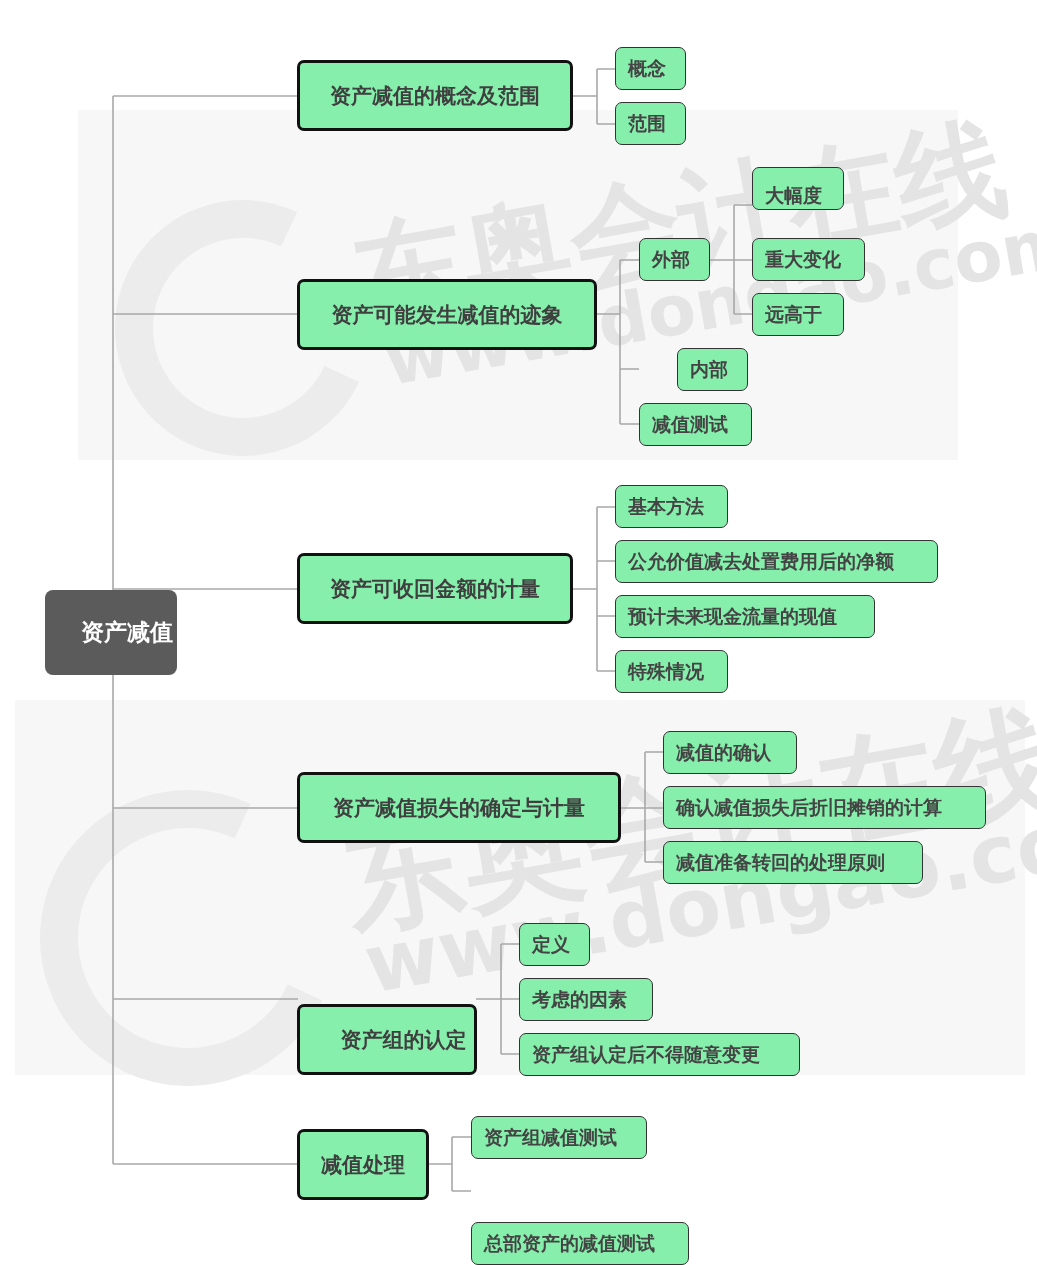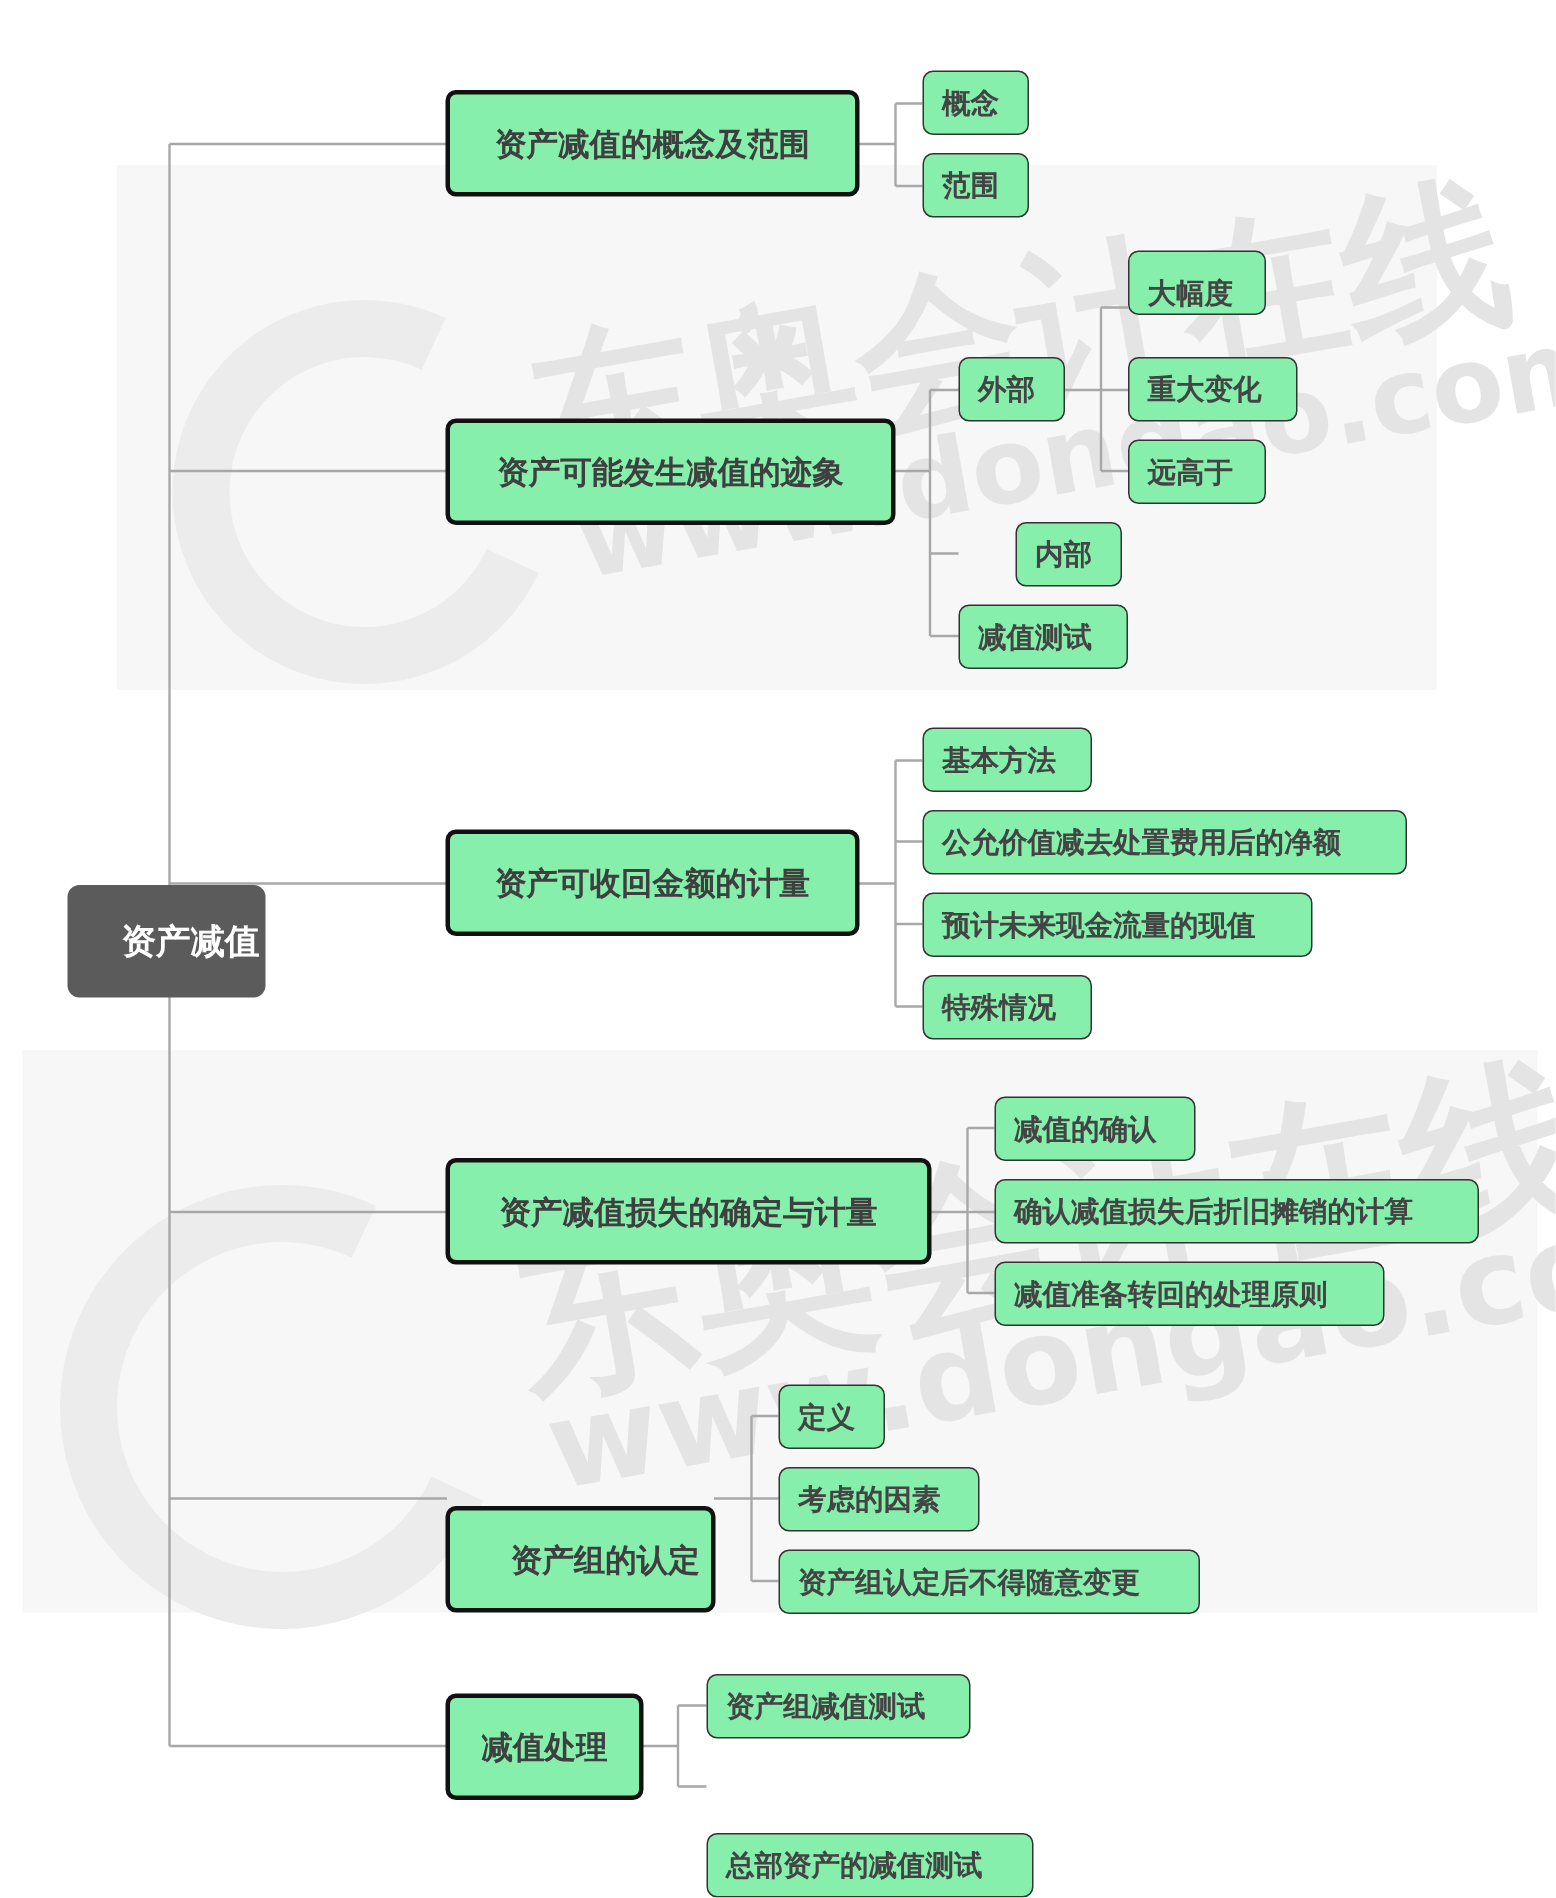--- a/index.html
+++ b/index.html
@@ -46,21 +46,21 @@
     <path d="M572 589 H597 M597 507 V671 M597 507 H615 M597 561 H615 M597 616 H615 M597 671 H615"></path>
 
     <path d="M620 808 H645 M645 752 V862 M645 752 H663 M645 808 H663 M645 862 H663"></path>
 
     <path d="M476 999 H501 M501 944 V1054 M501 944 H519 M501 999 H519 M501 1054 H519"></path>
 
     <path d="M428 1164 H452 M452 1137 V1191 M452 1137 H471 M452 1191 H471"></path>
   </g>
 </svg>
 
-<div class="node root" style="left:45px;top:590px;width:132px;height:75px;padding-left:32px;">
+<div class="node root" style="left:45px;top:590px;width:132px;height:85px;padding-left:32px;">
   <span>资产减值</span>
 </div>
 
 <div class="node main" style="left:297px;top:60px;width:276px;height:71px;">
   <span>资产减值的概念及范围</span>
 </div>
 <div class="node leaf" style="left:615px;top:47px;width:71px;height:43px;">
   <span>概念</span>
 </div>
 <div class="node leaf" style="left:615px;top:102px;width:71px;height:43px;">

